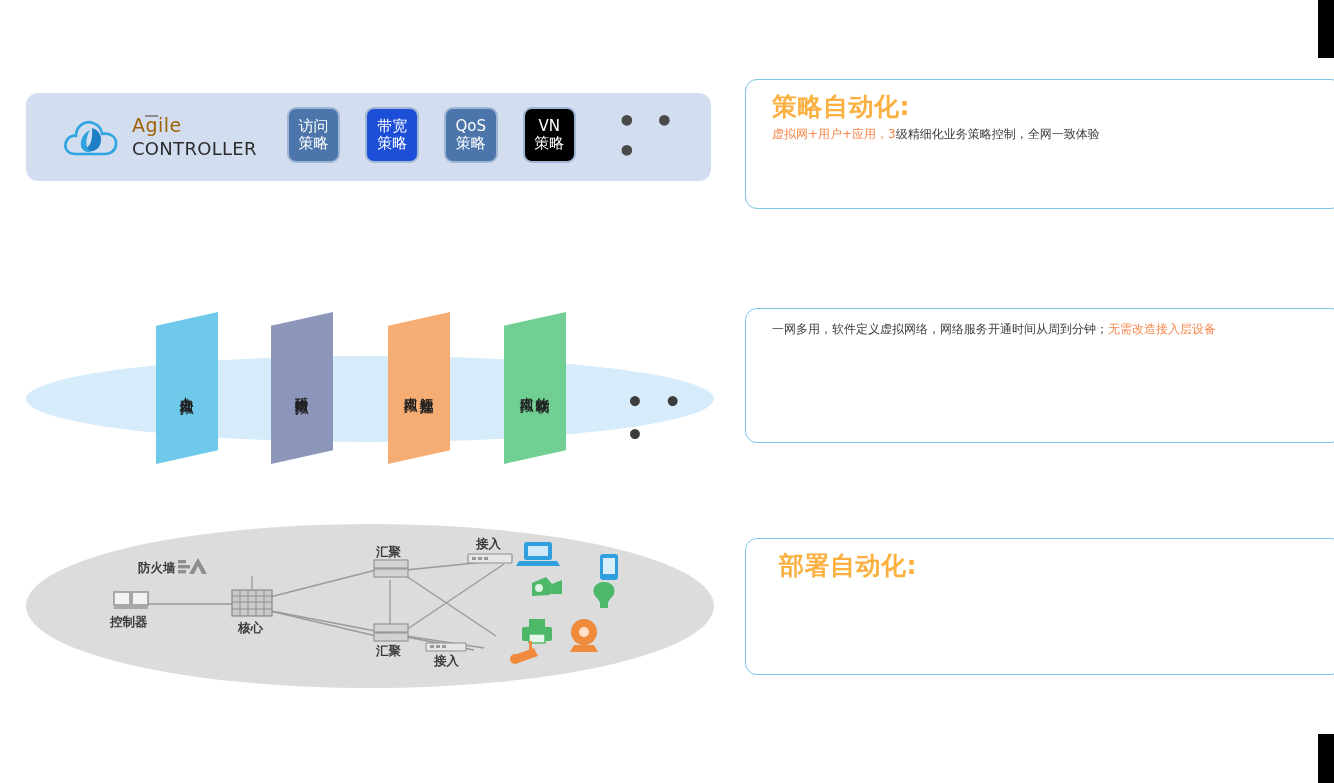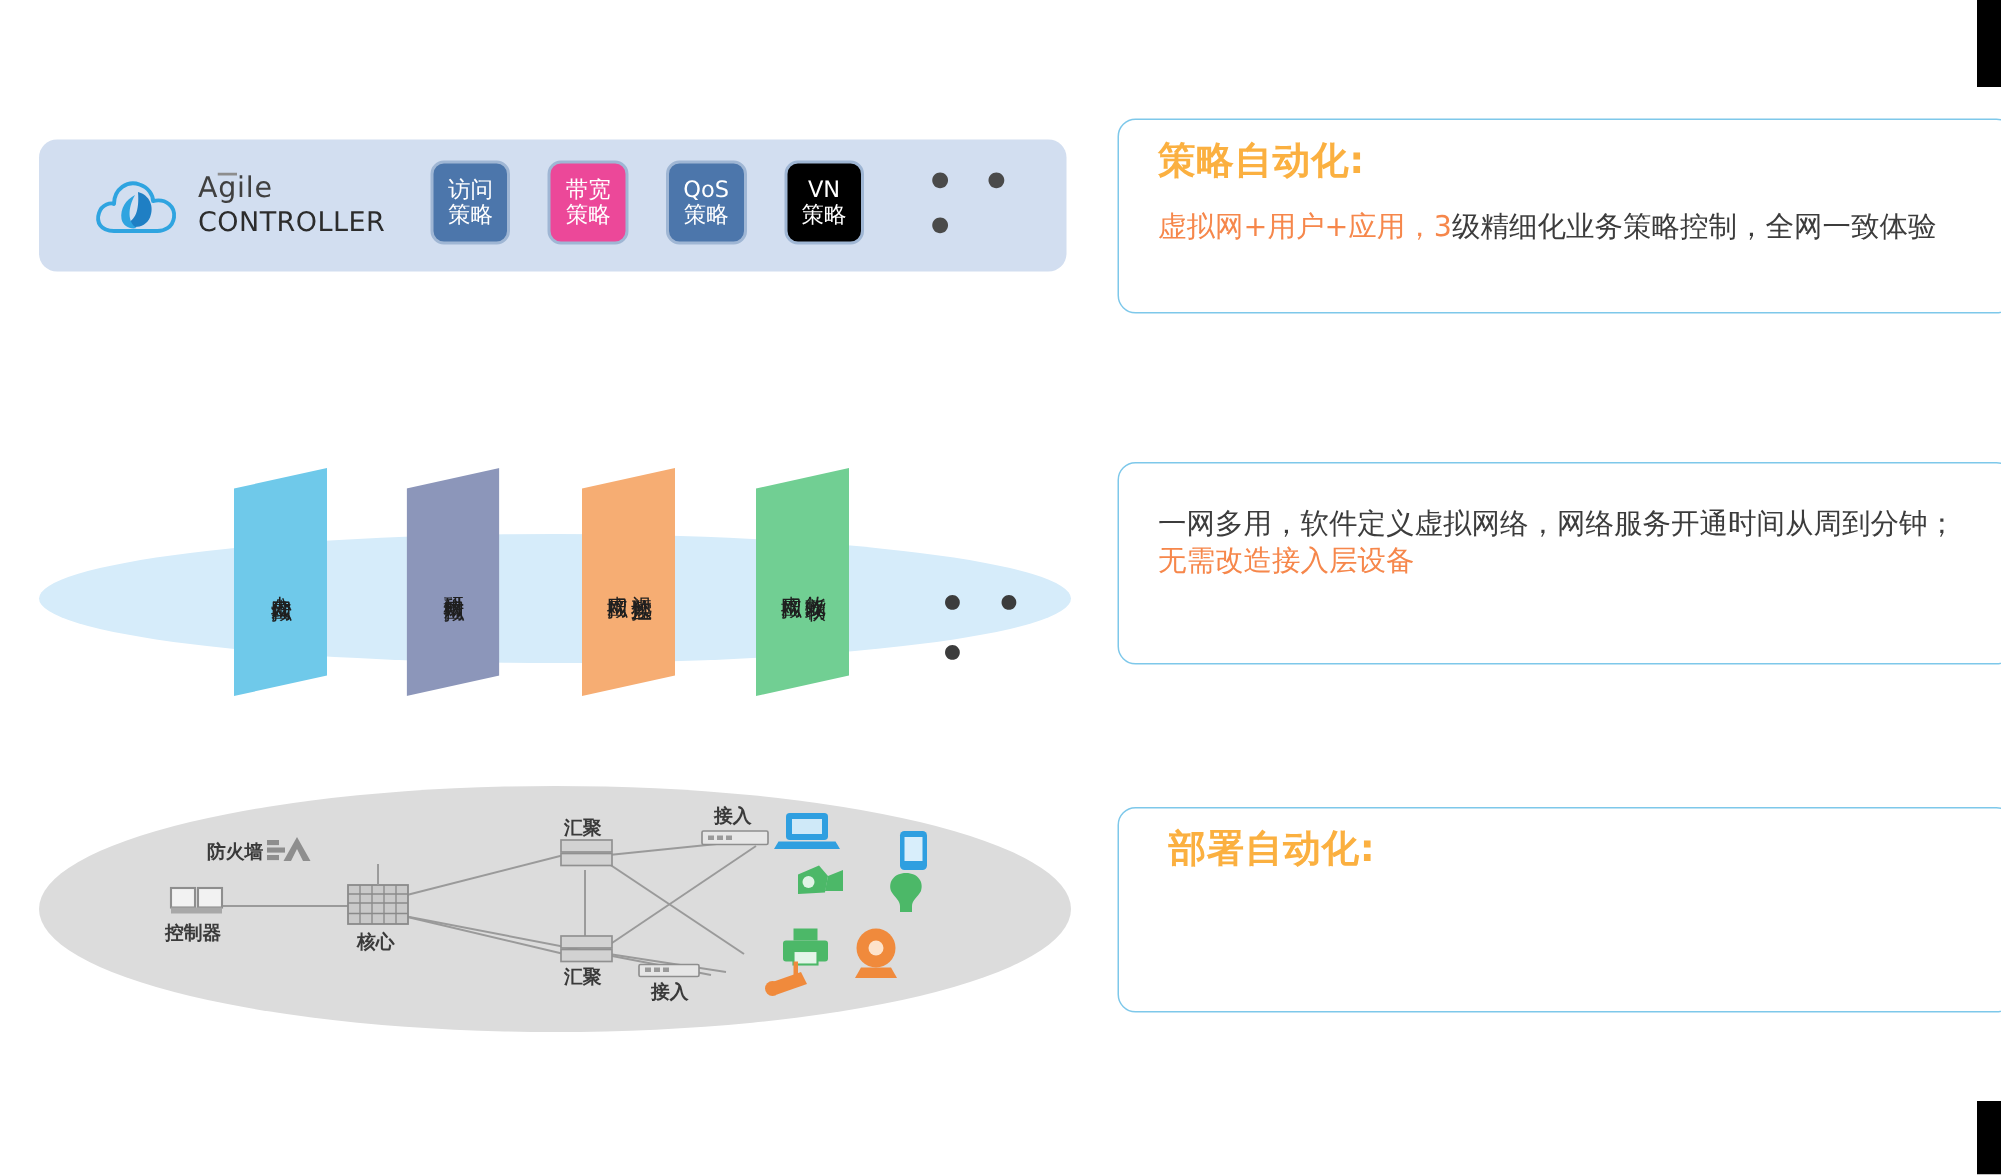--- a/index.html
+++ b/index.html
@@ -19,21 +19,21 @@
   
   .banner{
     position:absolute; left:26px; top:93px; width:685px; height:88px;
     background:#d2def0; border-radius:12px;
     display:flex; align-items:center;
   }
   .logo-wrap{ display:flex; align-items:center; margin-left:36px; }
   .cloud-icon{ width:58px; height:46px; position:relative; }
   .logo-text{ margin-left:12px; line-height:1; }
   .logo-agile{
-    font-size:19px; color:#404040; letter-spacing:.5px;
+    font-size:19px; color:#a16207; letter-spacing:.5px;
     font-family:"DejaVu Sans","Liberation Sans",sans-serif;
     position:relative; display:inline-block;
   }
   .logo-controller{
     font-size:18px; font-weight:normal; color:#2c2c2c; letter-spacing:.3px;
     margin-top:5px;
   }
   .policy-row{ display:flex; align-items:flex-start; margin-left:30px; gap:25px; }
   .policy-box{
     width:56px; height:56px; border-radius:9px;
@@ -89,21 +89,21 @@
   
   .card{
     position:absolute; left:745px; width:598px;
     border:1.6px solid #7ec8ea; border-radius:12px; background:#ffffff;
     padding:12px 22px 14px 26px;
   }
   .card-title{
     color:#fbb040; font-size:25px; font-weight:bold;
     letter-spacing:.5px; line-height:1.22; margin-bottom:3px;
   }
-  .card-body{ font-size:19px; color:#3c3c3c; line-height:1.34;margin-top:16px; }
+  .card-body{ font-size:12px; color:#3c3c3c; line-height:1.34; }
   .hl{ color:#f6874b; }
   #card-1{ top:79px; height:130px; }
   #card-2{ top:308px; height:135px; }
   #card-3{ top:538px; height:137px; }
 </style>
 </head>
 <body>
 
 <div class="stage">
 
@@ -128,21 +128,21 @@
         </div>
         <div class="logo-controller">CONTROLLER</div>
       </div>
     </div>
 
     <div class="policy-row">
       <div class="policy-box" style="background: rgb(76, 118, 171);">
         <span>访问</span>
         <span>策略</span>
       </div>
-      <div class="policy-box" style="background: #ec4899;">
+      <div class="policy-box" style="background: #1d4ed8;">
         <span>带宽</span>
         <span>策略</span>
       </div>
       <div class="policy-box" style="background: rgb(76, 118, 171);">
         <span>QoS</span>
         <span>策略</span>
       </div>
       <div class="policy-box" style="background: #000000;">
         <span>VN</span>
         <span>策略</span>

